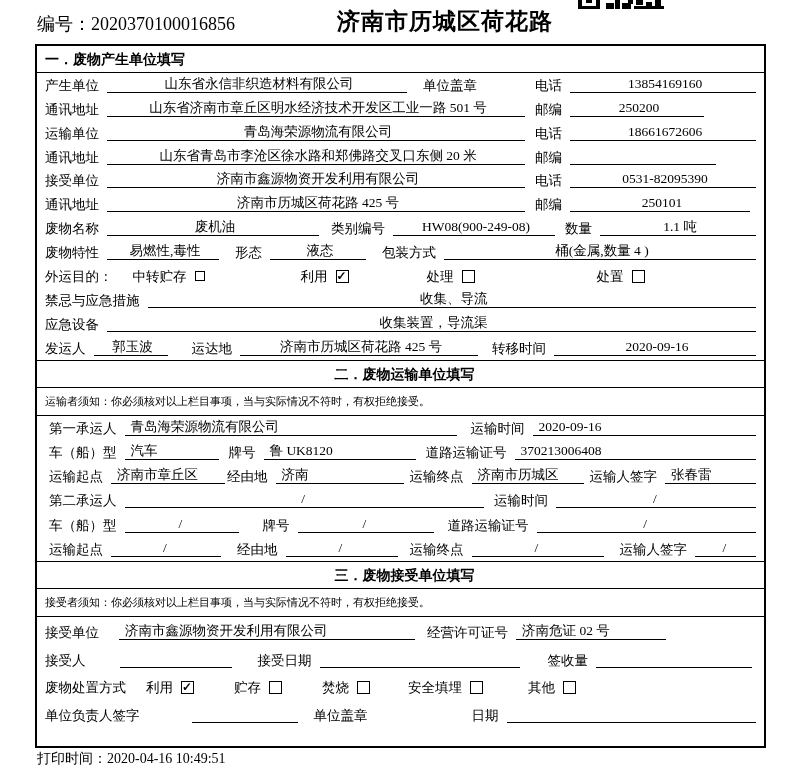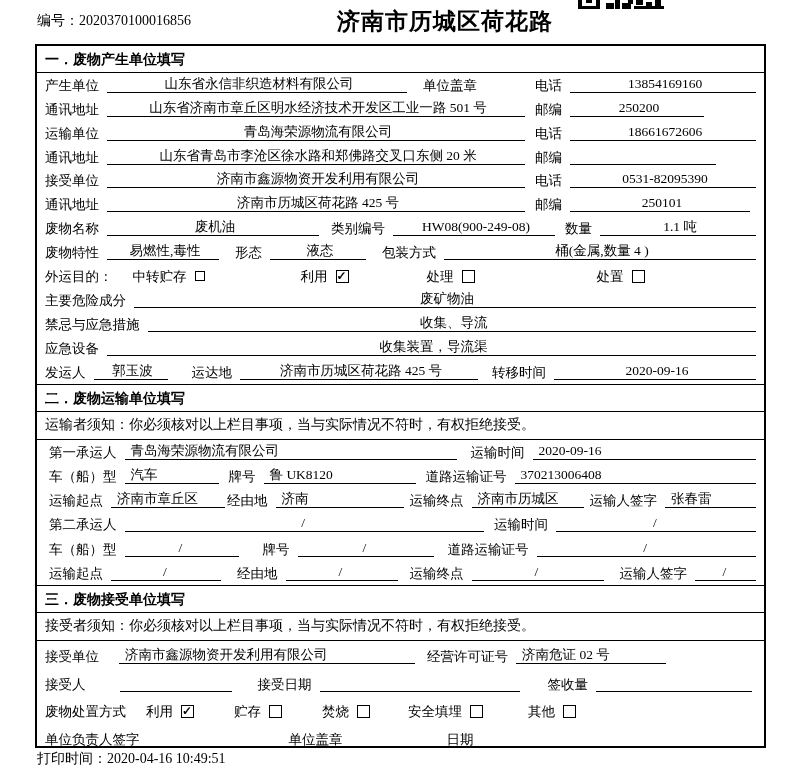--- a/index.html
+++ b/index.html
@@ -1,28 +1,28 @@
 <!DOCTYPE html>
 <html><head>
 <meta charset="utf-8">
 <style>
   html,body{margin:0;padding:0;background:#ffffff;}
   .page{position:relative;width:796px;height:768px;background:#fff;overflow:hidden;
         font-family:"Liberation Serif","DejaVu Serif",serif;color:#000;font-size:13.5px;}
-  .docnum{position:absolute;left:37px;top:12px;font-size:14px;white-space:nowrap;}
+  .docnum{position:absolute;left:37px;top:12px;font-size:18px;white-space:nowrap;}
   .doctitle{position:absolute;left:337px;top:6px;font-size:23px;font-weight:bold;
             font-family:"Liberation Sans","DejaVu Sans",sans-serif;letter-spacing:1px;white-space:nowrap;}
   .qr{position:absolute;left:578px;top:0;width:86px;height:9px;}
   .formbox{position:absolute;left:35px;top:44px;width:731px;height:704px;
            border:2px solid #000;box-sizing:border-box;}
   .sec-h{height:26px;line-height:26px;padding-left:8px;font-weight:bold;font-size:14px;
          font-family:"Liberation Sans","DejaVu Sans",sans-serif;border-bottom:1px solid #000;}
-  .sec-h.mid{border-top:1px solid #000;}
+  .sec-h.mid{border-top:1px solid #000;text-align:center;}
   .notice{height:27px;display:flex;align-items:center;padding-left:8px;border-bottom:1px solid #000;
-          font-size:14px;white-space:nowrap;}
+          font-size:11px;white-space:nowrap;}
   .frow{display:flex;align-items:flex-end;box-sizing:border-box;padding:0 8px 4px 8px;}
   .h1{height:23.9px;text-align:center;} .h2{height:24.2px;padding-left:12px;} .h3{height:27.5px;}
   .lbl{white-space:nowrap;flex:none;margin-right:8px;line-height:15px;}
   .val{border-bottom:1px solid #000;flex:none;white-space:nowrap;overflow:visible;
        padding:0 2px 1px 6px;min-height:15px;line-height:15px;box-sizing:border-box;}
   .fill{flex:1 1 auto;}
   .ctr{text-align:center;padding-left:0;}
   .sp{flex:1 1 auto;}
   .rgrp{flex:none;width:221px;display:flex;align-items:flex-end;}
   .opt{display:inline-flex;align-items:center;white-space:nowrap;line-height:15px;}
@@ -147,24 +147,20 @@
       <span class="opt" style="margin-left:78px">
         <span>处理</span>
         <span class="cb"></span>
       </span>
       <span class="opt" style="margin-left:122px">
         <span>处置</span>
         <span class="cb"></span>
       </span>
     </div>
 
-    <div class="frow h1">
-      <span class="lbl">主要危险成分</span>
-      <span class="val fill">废矿物油</span>
-    </div>
 
     <div class="frow h1">
       <span class="lbl">禁忌与应急措施</span>
       <span class="val fill">收集、导流</span>
     </div>
 
     <div class="frow h1">
       <span class="lbl">应急设备</span>
       <span class="val fill">收集装置，导流渠</span>
     </div>
@@ -273,21 +269,21 @@
         <span>安全填埋</span>
         <span class="cb"></span>
       </span>
       <span class="opt" style="margin-left:45px">
         <span>其他</span>
         <span class="cb"></span>
       </span>
     </div>
 
     <div class="frow h3">
-      <span class="lbl" style="margin-right:27px">单位负责人签字</span>
+      <span class="lbl" style="margin-right:52px">单位负责人签字</span>
       <span class="val" style="width:106px"></span>
       <span class="lbl" style="margin-left:16px">单位盖章</span>
       <span style="width:96px;flex:none"></span>
       <span class="lbl">日期</span>
       <span class="val fill"></span>
     </div>
 
   </div>
 
   <div class="footer"><span>打印时间：</span><span>2020-04-16 10:49:51</span></div>

